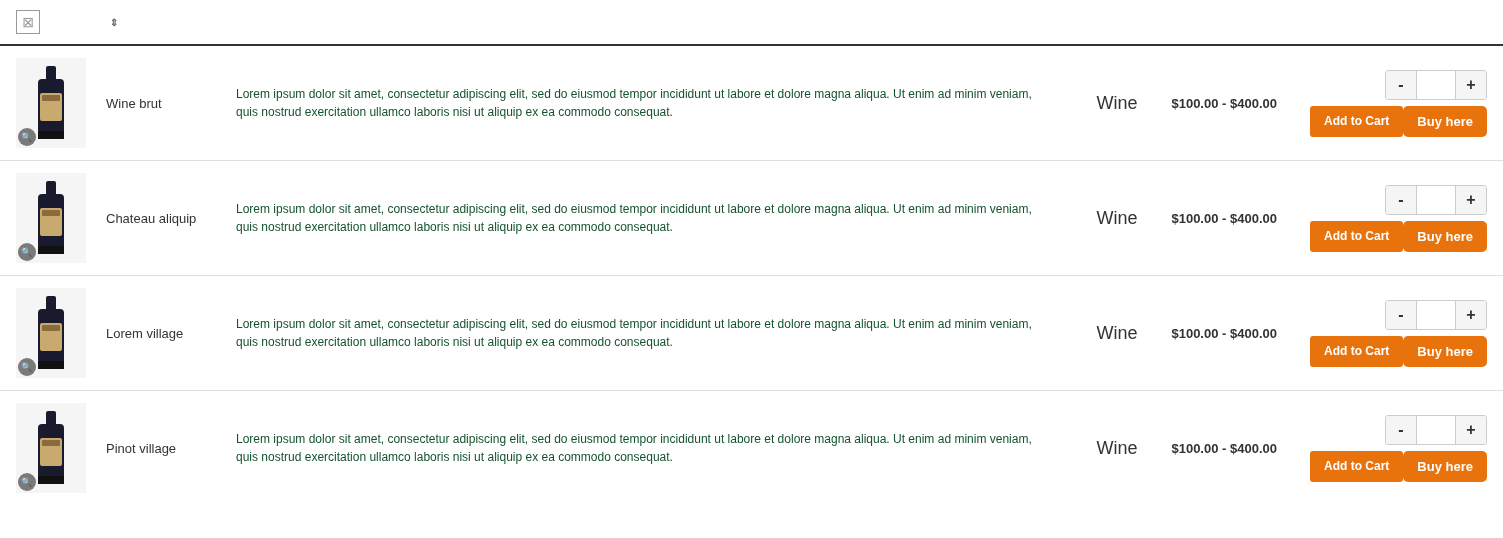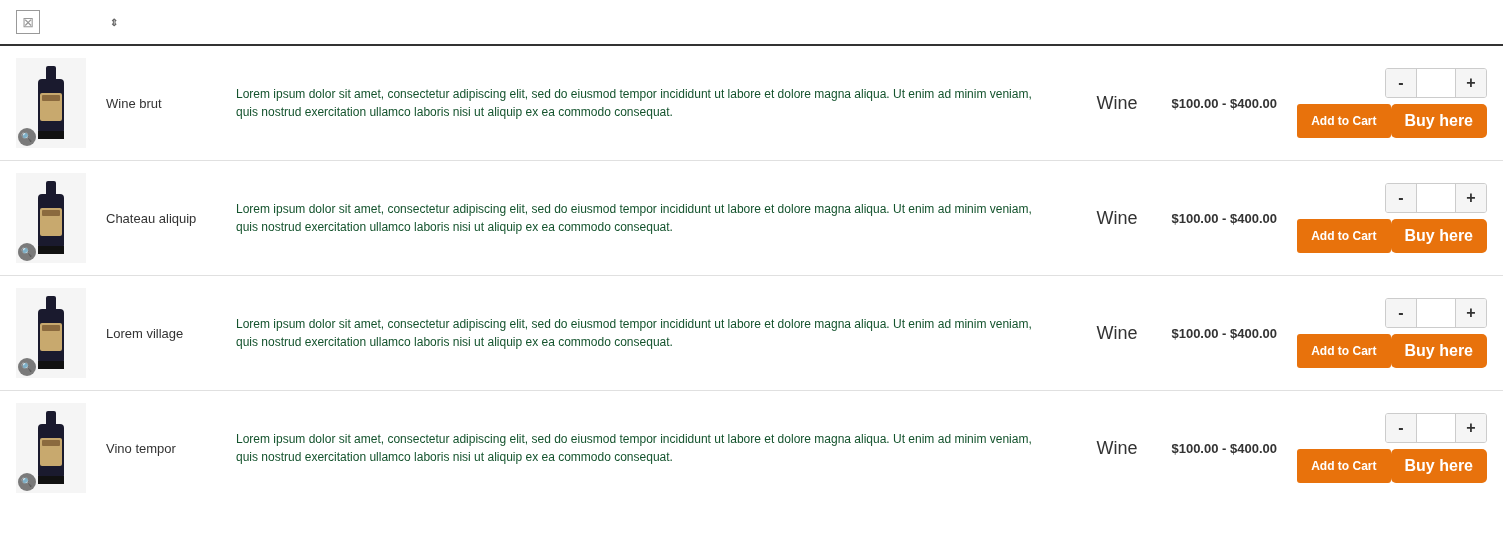--- a/index.html
+++ b/index.html
@@ -33,21 +33,21 @@
     .product-actions { width: 210px; flex-shrink: 0; display: flex; flex-direction: column; gap: 6px; align-items: flex-end; }
     
     .qty-control { display: flex; align-items: center; border: 1px solid #ccc; border-radius: 3px; overflow: hidden; }
     .qty-btn { width: 30px; height: 28px; border: none; background: #f5f5f5; cursor: pointer; font-size: 16px; font-weight: bold; color: #333; display: flex; align-items: center; justify-content: center; }
     .qty-input { width: 40px; height: 28px; border: none; border-left: 1px solid #ccc; border-right: 1px solid #ccc; text-align: center; font-size: 13px; }
     
     .btn-row { display: flex; }
     
     .btn-add-cart { background: #e8720c; color: white; border: none; padding: 8px 14px; border-radius: 3px; cursor: pointer; font-size: 12px; font-weight: bold; }
     
-    .btn-buy-here { background: #e8720c; color: white; border: none; padding: 8px 14px; border-radius: 5px; cursor: pointer; font-size: 16px; font-weight: bold; }
+    .btn-buy-here { background: #e8720c; color: white; border: none; padding: 8px 14px; border-radius: 5px; cursor: pointer; font-size: 13px; font-weight: bold; }
   </style>
 </head>
 <body>
 
 <div>
 
   <div class="table-header">
     <div class="col-img">
       <div class="header-img-icon">
         <span>⊠</span>
@@ -181,21 +181,21 @@
           <rect x="12" y="18" width="26" height="55" rx="4" fill="#1a1a2e"></rect>
 
           <rect x="14" y="32" width="22" height="28" rx="2" fill="#c8a96e"></rect>
           <rect x="16" y="34" width="18" height="6" rx="1" fill="#8b6a3e"></rect>
 
           <rect x="12" y="70" width="26" height="8" rx="0 0 4 4" fill="#111"></rect>
         </svg>
         <div class="search-badge">🔍</div>
       </div>
     </div>
-    <div class="product-name">Vino tempor</div>
+    <div class="product-name">Pinot village</div>
     <div class="product-summary">Lorem ipsum dolor sit amet, consectetur adipiscing elit, sed do eiusmod tempor incididunt ut labore et dolore magna aliqua. Ut enim ad minim veniam, quis nostrud exercitation ullamco laboris nisi ut aliquip ex ea commodo consequat.</div>
     <div class="product-category">Wine</div>
     <div class="product-price">$100.00 - $400.00</div>
     <div class="product-actions">
       <div class="qty-control">
         <button class="qty-btn">-</button>
         <input class="qty-input" type="text" value="" style="">
         <button class="qty-btn">+</button>
       </div>
       <div class="btn-row">

